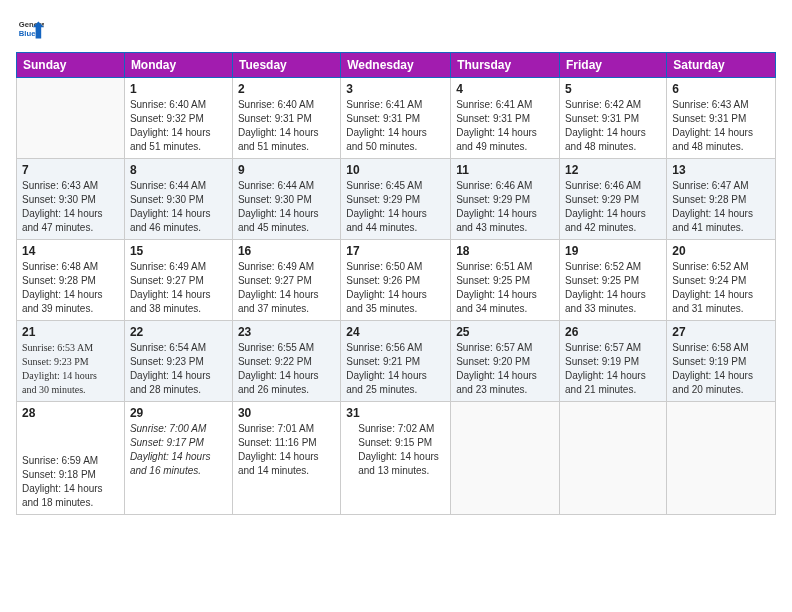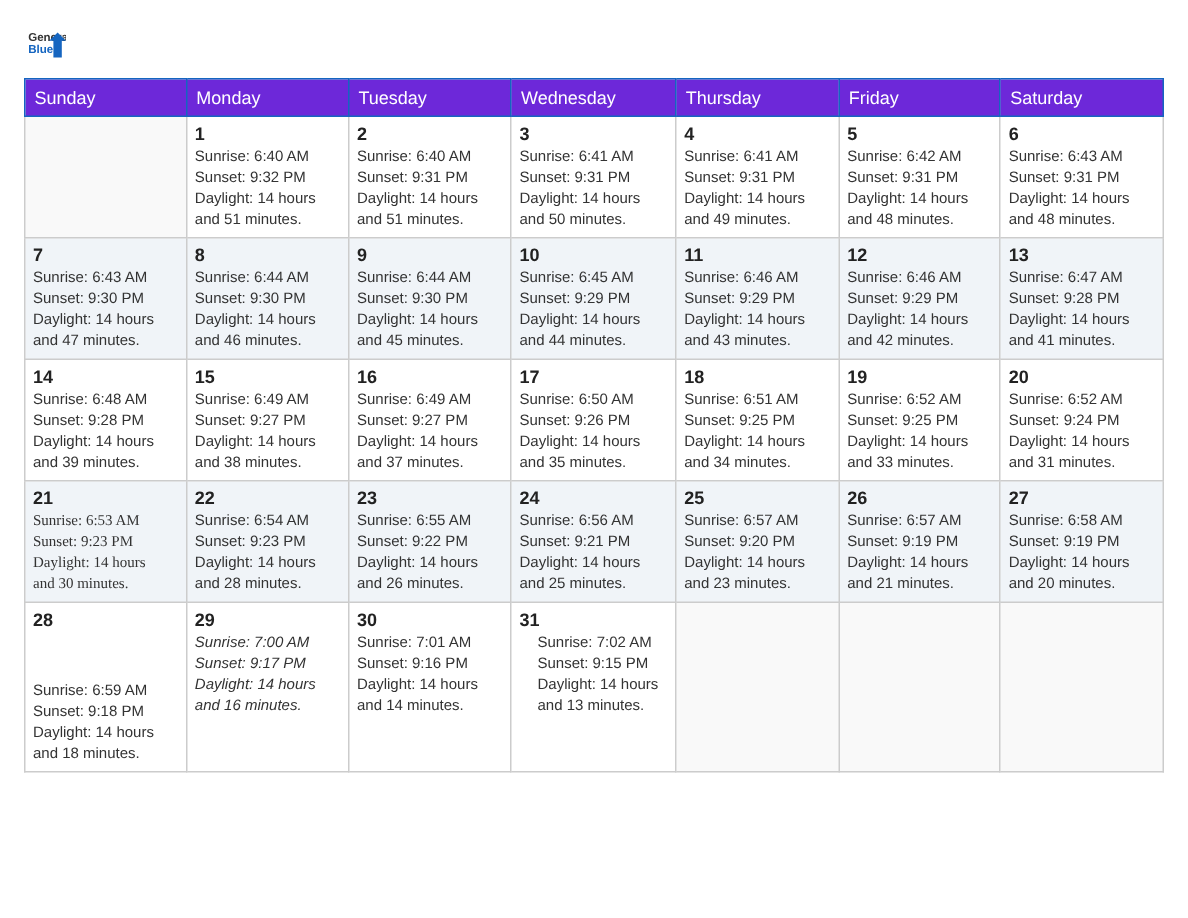--- a/index.html
+++ b/index.html
@@ -37,26 +37,26 @@
     .location-title {
       font-size: 15px;
       color: #555;
     }
     .calendar {
       width: 100%;
       border-collapse: collapse;
       font-size: 11px;
     }
     .calendar th {
-      background-color: #6d28d9;
+      background-color: #a21caf;
       color: #fff;
       text-align: left;
       padding: 5px 6px;
       font-size: 12px;
-      font-weight: normal;
+      font-weight: bold;
       border: 1px solid #1565c0;
     }
     .calendar td {
       border: 1px solid #ccc;
       vertical-align: top;
       padding: 4px 5px;
       width: 113px;
       min-height: 80px;
     }
     .calendar td.empty {
@@ -317,21 +317,21 @@
         <td>
           <div class="day-number">29</div>
           <div class="day-info" style="white-space: pre-line; font-style: italic;">Sunrise: 7:00 AM
 Sunset: 9:17 PM
 Daylight: 14 hours
 and 16 minutes.</div>
         </td>
         <td>
           <div class="day-number">30</div>
           <div class="day-info" style="white-space: pre-line;">Sunrise: 7:01 AM
-Sunset: 9:16 PM
+Sunset: 11:16 PM
 Daylight: 14 hours
 and 14 minutes.</div>
         </td>
         <td>
           <div class="day-number">31</div>
           <div class="day-info" style="white-space: pre-line; margin-left: 12px;">Sunrise: 7:02 AM
 Sunset: 9:15 PM
 Daylight: 14 hours
 and 13 minutes.</div>
         </td>

